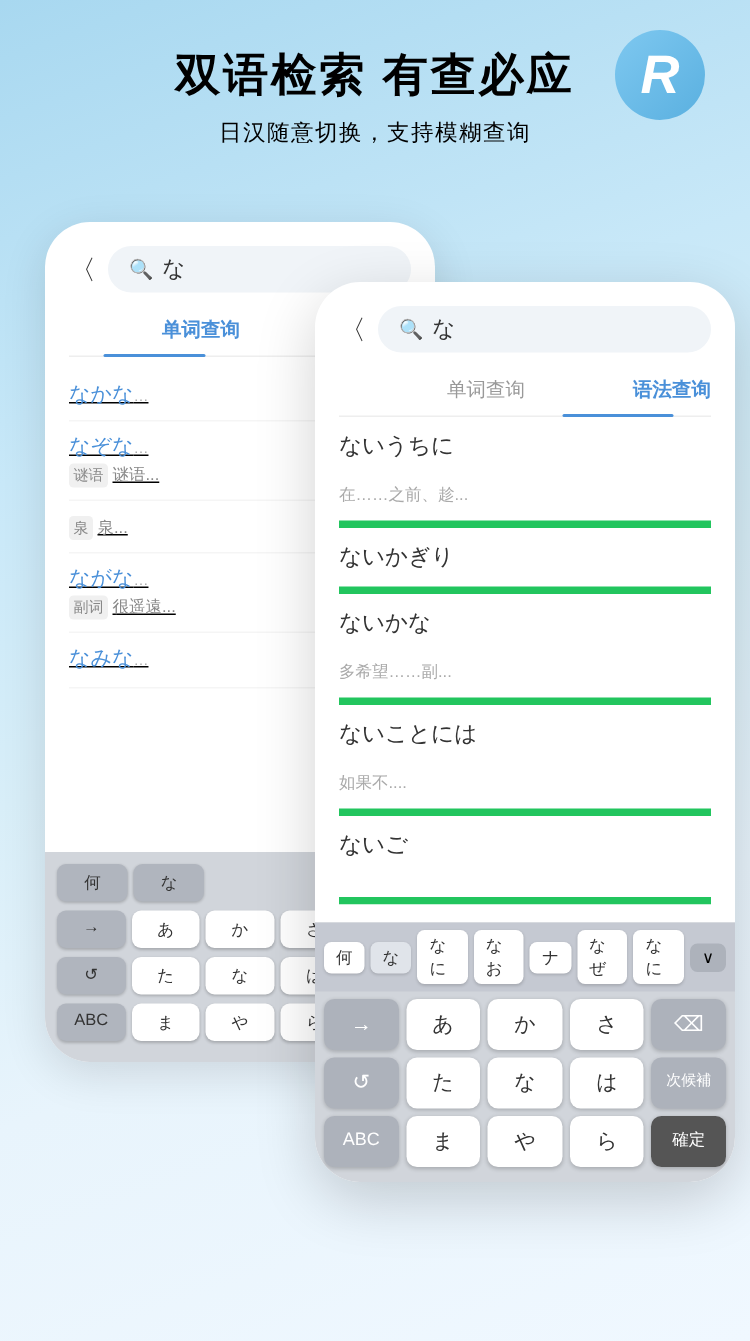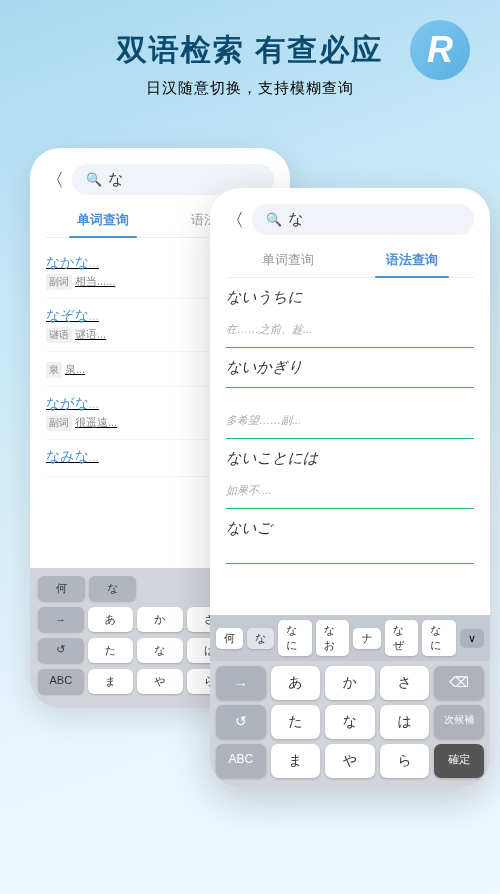--- a/index.html
+++ b/index.html
@@ -30,21 +30,21 @@
       align-items: center;
       justify-content: center;
       font-size: 36px;
       font-weight: bold;
       color: white;
       font-style: italic;
     }
     .main-title {
       font-size: 30px;
       font-weight: 800;
-      color: #0c4a6e;
+      color: #000000;
       margin-bottom: 8px;
       letter-spacing: 2px;
     }
     .sub-title {
       font-size: 15px;
       color: #000000;
       letter-spacing: 1px;
     }
 
     
@@ -114,21 +114,21 @@
     }
 
     
     .tabs {
       display: flex;
       border-bottom: 1px solid #eee;
       margin: 0 16px;
     }
     .tab {
       flex: 1;
-      text-align: center;
+      text-align: right;
       padding: 8px 0;
       font-size: 13px;
       color: #999;
       position: relative;
     }
     .tab.active {
       color: #4a90d9;
       font-weight: 600;
     }
     .tab.active::after {
@@ -206,22 +206,21 @@
       font-size: 11px;
     }
 
     
     .grammar-list {
       padding: 0 16px;
       overflow-y: hidden;
     }
     .grammar-item {
       padding: 10px 0;
-      border-bottom: 1px solid #22c55e;
-      font-style: italic;
+      border-bottom: 5px solid #22c55e;
     }
     .grammar-item .jp-term {
       font-size: 15px;
       color: #333;
       font-weight: 500;
     }
     .grammar-item .cn-desc {
       font-size: 11px;
       color: #aaa;
       margin-top: 15px;
@@ -323,21 +322,20 @@
         <span>单词查询</span>
       </div>
       <div class="tab">
         <span>语法查询</span>
       </div>
     </div>
 
     <div class="result-list">
       <div class="result-item">
         <div class="jp-word">なかな<span style="color:#aaa;font-size:10px;">…</span></div>
-        <div class="cn-meaning"><span class="tag">副词</span>相当......</div>
       </div>
       <div class="result-item">
         <div class="jp-word">なぞな<span style="color:#aaa;font-size:10px;">…</span></div>
         <div class="cn-meaning"><span class="tag">谜语</span>谜语...</div>
       </div>
       <div class="result-item">
         <div class="cn-meaning"><span class="tag">泉</span>泉...</div>
       </div>
       <div class="result-item">
         <div class="jp-word">ながな<span style="color:#aaa;font-size:10px;">…</span></div>
@@ -400,20 +398,21 @@
 
     <div class="grammar-list">
       <div class="grammar-item">
         <div class="jp-term">ないうちに</div>
         <div class="cn-desc">在……之前、趁...</div>
       </div>
       <div class="grammar-item">
         <div class="jp-term">ないかぎり</div>
       </div>
       <div class="grammar-item">
+        <div class="jp-term">ないかな</div>
         <div class="cn-desc">多希望……副...</div>
       </div>
       <div class="grammar-item">
         <div class="jp-term">ないことには</div>
         <div class="cn-desc">如果不....</div>
       </div>
       <div class="grammar-item">
         <div class="jp-term">ないご</div>
         <div class="cn-desc"></div>
       </div>

